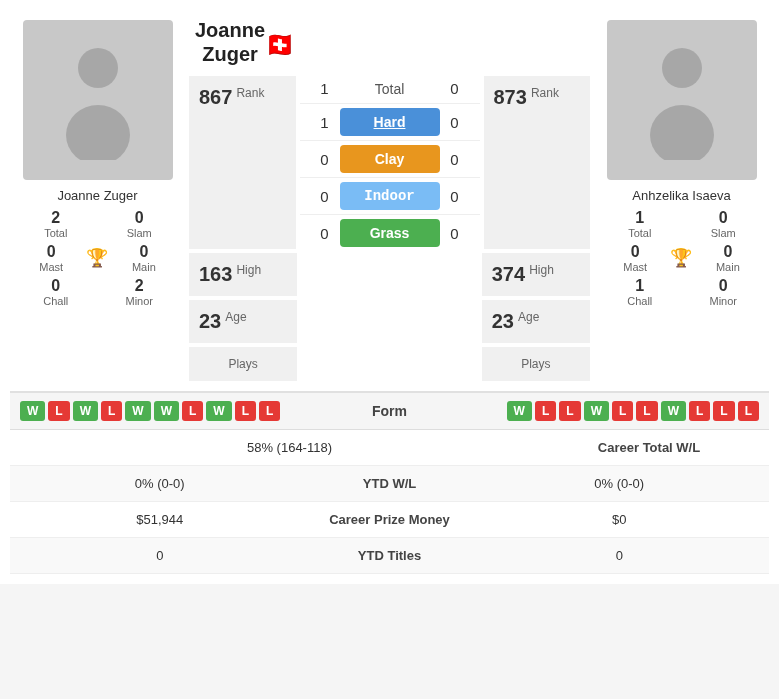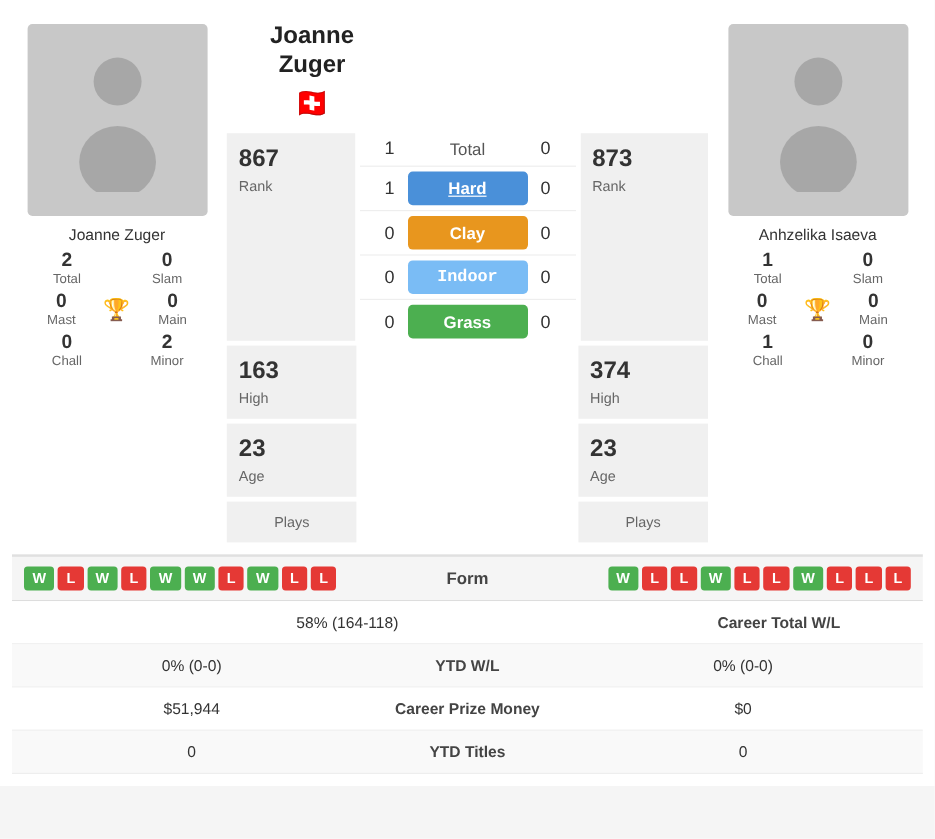--- a/index.html
+++ b/index.html
@@ -11,32 +11,32 @@
     .player-photo svg { width: 80px; height: 120px; opacity: 0.5; }
     .player-name { font-size: 13px; text-align: left; margin: 8px 0 6px; color: #333; }
     .stats-grid { display: grid; grid-template-columns: 1fr 1fr; gap: 4px 12px; width: 100%; text-align: center; }
     .stat-item { display: flex; flex-direction: column; align-items: center; }
     .stat-value { font-size: 16px; font-weight: bold; color: #333; }
     .stat-label { font-size: 11px; color: #666; }
     .trophy-row { display: grid; grid-template-columns: 1fr auto 1fr; gap: 4px; width: 100%; text-align: center; align-items: center; margin: 4px 0; }
     .trophy-icon { color: #d4af37; font-size: 18px; }
     .middle-section { flex: 1; display: flex; flex-direction: column; align-items: stretch; min-width: 320px; }
     .player-info-box { display: flex; justify-content: space-between; padding: 8px 10px; gap: 10px; }
-    .player-info-inner { display: flex; flex-direction: column; align-items: center; width: 130px; }
+    .player-info-inner { display: flex; flex-direction: row; align-items: center; width: 130px; }
     .player-full-name { font-size: 20px; font-weight: bold; text-align: center; color: #222; line-height: 1.2; }
     .flag { font-size: 24px; margin-top: 6px; }
     .surface-score { font-size: 15px; color: #333; width: 30px; text-align: center; }
     .surface-badge { padding: 6px 24px; border-radius: 4px; color: #fff; font-size: 14px; font-weight: bold; text-align: center; min-width: 100px; }
     .surface-hard { background: #4a90d9; text-decoration: underline; }
     .surface-clay { background: #e8961e; }
     .surface-indoor { background: #7abcf5; font-family: Liberation Mono, monospace; }
     .surface-grass { background: #4caf50; }
     .rank-age-value { font-size: 20px; font-weight: bold; color: #333; }
     .rank-age-label { font-size: 12px; color: #666; }
-    .player-stats-box { background: #f0f0f0; padding: 10px; margin: 4px; display: flex; flex-direction: column; gap: 4px; }
+    .player-stats-box { background: #f0f0f0; padding: 10px; margin: 4px; display: flex; flex-direction: row; gap: 4px; }
     .form-badges { display: flex; gap: 3px; flex: 1; flex-wrap: wrap; }
     .badge-w { background: #4caf50; color: #fff; padding: 3px 7px; border-radius: 3px; font-size: 12px; font-weight: bold; }
     .badge-l { background: #e53935; color: #fff; padding: 3px 7px; border-radius: 3px; font-size: 12px; font-weight: bold; }
     .stat-rows { border-top: 1px solid #ddd; }
     .stat-row { display: flex; align-items: center; padding: 10px 20px; border-bottom: 1px solid #eee; background: #fff; }
     .stat-row:nth-child(even) { background: #f9f9f9; }
     .stat-row-left { flex: 1; text-align: center; font-size: 13px; color: #333; }
     .stat-row-center { width: 200px; text-align: center; font-size: 13px; font-weight: bold; color: #444; }
     .stat-row-right { flex: 1; text-align: center; font-size: 13px; color: #333; }
     .surface-total-row { display: flex; align-items: center; padding: 4px 10px; border-top: 1px solid #eee; }

